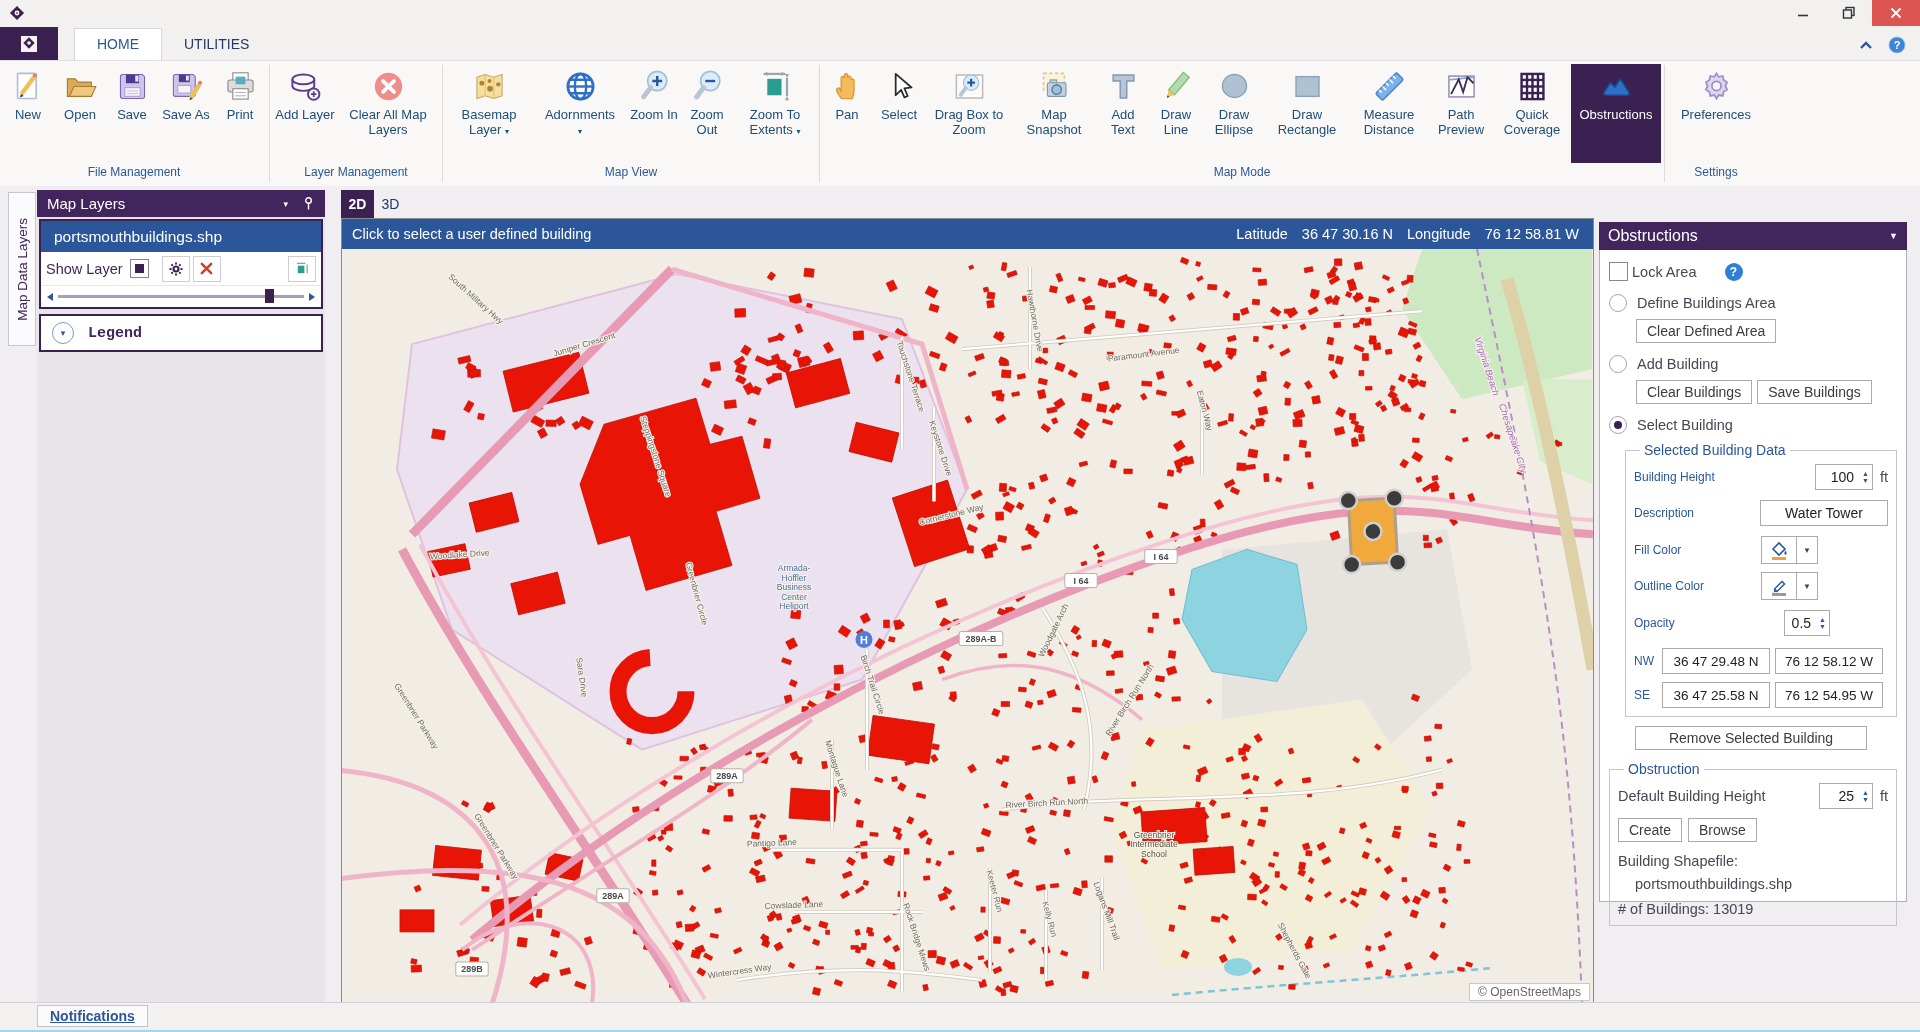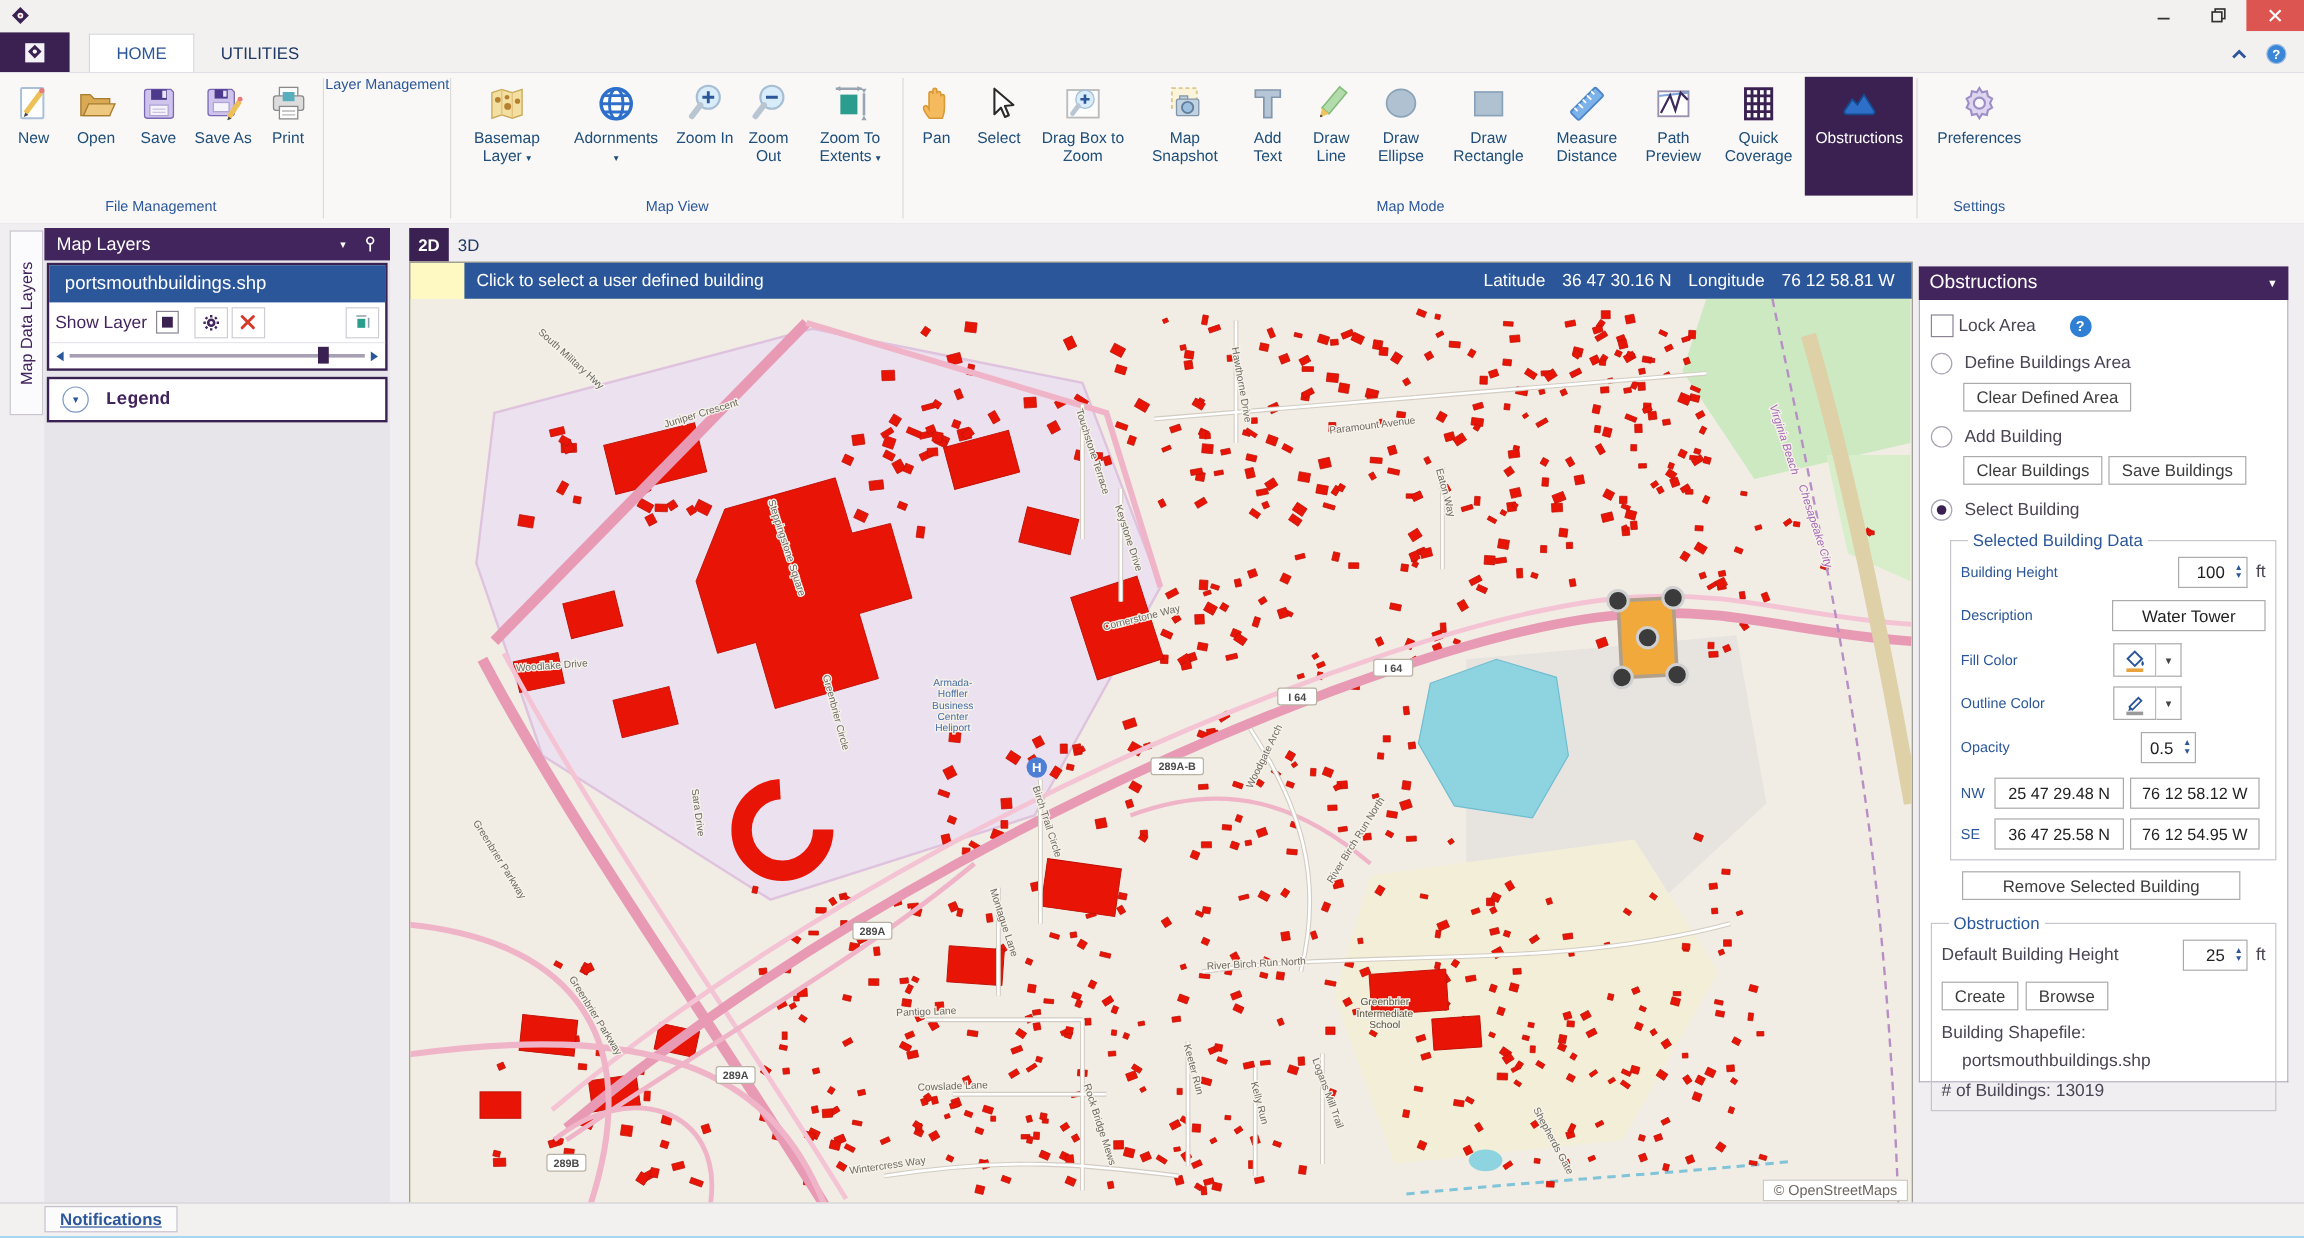--- a/index.html
+++ b/index.html
@@ -55,21 +55,21 @@
   .sthumb{position:absolute;top:-6px;left:84%;width:9px;height:14px;background:#3a2152;}
   #legendbox{margin:5px 2px 0;border:2px solid #3a2152;background:#fff;height:34px;display:flex;align-items:center;}
   .circ-caret{width:20px;height:20px;border:1px solid #7f9ac4;border-radius:50%;margin-left:11px;
               display:flex;align-items:center;justify-content:center;color:#2b579a;font-size:9px;}
   #legendbox .txt{margin-left:14px;font-weight:bold;font-size:15px;color:#43255d;font-family:Liberation Mono, monospace;}
   
   #mapwrap{position:absolute;left:341px;top:4px;width:1253px;height:815px;}
   #maptabs{height:28px;display:flex;}
   .mtab{width:33px;display:flex;align-items:center;justify-content:center;font-size:14px;color:#1f3864;}
   .mtab.active{background:#3a2152;color:#fff;font-weight:bold;}
-  #mapframe{position:absolute;top:28px;left:0;right:0;bottom:0;border:1px solid #8a8a8a;background:#fef9c3;padding-left:45px;}
+  #mapframe{position:absolute;top:28px;left:0;right:0;bottom:0;border:1px solid #8a8a8a;background:#22c55e;}
   #infobar{height:30px;background:#2b579a;color:#fff;display:flex;align-items:center;font-size:14.5px;padding:0 10px;}
   #infobar .coords{margin-left:auto;display:flex;gap:14px;margin-right:4px;}
   #mapcanvas{position:absolute;top:30px;left:0;right:0;bottom:0;}
   #map-svg{display:block;width:100%;height:100%;}
   #map-svg text{font-family:"Liberation Sans",sans-serif;}
   #attribution{position:absolute;right:3px;bottom:3px;background:#fff;border:1px solid #ccc7c0;color:#6b6560;
                font-size:12px;padding:1px 8px;}
   
   #rightpanel{position:absolute;left:1599px;top:36px;width:308px;}
   #ob-header{height:28px;background:#43255d;color:#fff;display:flex;align-items:center;font-size:16px;padding:0 9px;}
@@ -205,20 +205,38 @@
             <line x1="11" y1="24.5" x2="21" y2="24.5" stroke="#b5b5b5"></line>
         </svg>
         <div class="lbl">Print</div>
       </div>
     </div>
     <div class="rglabel">File Management</div>
   </div>
   <div class="rdivider"></div>
 
   <div class="rgroup">
+    <div class="rbtns">
+      <div class="rbtn" style="width:64px">
+        <svg viewBox="0 0 32 32">
+          <ellipse cx="14" cy="9.5" rx="10" ry="4.5" fill="none" stroke="#5b3d8e" stroke-width="1.8"></ellipse>
+          <path d="M4 9.5 v6 a10 4.5 0 0 0 20 0 v-6" fill="none" stroke="#5b3d8e" stroke-width="1.8"></path>
+          <circle cx="23.5" cy="23" r="5.2" fill="#fff" stroke="#5b3d8e" stroke-width="1.8"></circle>
+          <path d="M23.5 20.4 v5.2 M20.9 23 h5.2" stroke="#5b3d8e" stroke-width="1.6"></path>
+        </svg>
+        <div class="lbl">Add Layer</div>
+      </div>
+      <div class="rbtn" style="width:102px">
+        <svg viewBox="0 0 32 32">
+          <circle cx="16" cy="16" r="12.5" fill="#ef8c8c"></circle>
+          <path d="M11 11 L21 21 M21 11 L11 21" stroke="#fff" stroke-width="3.5" stroke-linecap="round"></path>
+        </svg>
+        <div class="lbl">Clear All Map Layers</div>
+      </div>
+    </div>
     <div class="rglabel">Layer Management</div>
   </div>
   <div class="rdivider"></div>
 
   <div class="rgroup">
     <div class="rbtns">
       <div class="rbtn" style="width:86px">
         <svg viewBox="0 0 32 32">
           <path d="M4.5 7.5 l7.5-2.5 8 2.5 7.5-2.5 v19.5 l-7.5 2.5 -8-2.5 -7.5 2.5 z" fill="#f3dfa0" stroke="#c9a85a"></path>
           <path d="M12 5 v19.5 M20 7.5 v19.5" stroke="#e0c27c"></path>
@@ -1454,21 +1472,21 @@
           <span class="spin" style="margin-right:58px">
             <span class="val" style="width:26px">0.5</span>
             <span class="arrows">
                 <span>▲</span>
                 <span>▼</span>
               </span>
           </span>
         </div>
         <div class="row" style="margin-top:12px">
           <span class="flabel" style="width:28px">NW</span>
-          <span class="tfield" style="width:106px;font-size:13.5px">25 47 29.48 N</span>
+          <span class="tfield" style="width:106px;font-size:13.5px">36 47 29.48 N</span>
           <span class="tfield" style="width:106px;font-size:13.5px;margin-left:5px">76 12 58.12 W</span>
         </div>
         <div class="row" style="margin-top:8px">
           <span class="flabel" style="width:28px">SE</span>
           <span class="tfield" style="width:106px;font-size:13.5px">36 47 25.58 N</span>
           <span class="tfield" style="width:106px;font-size:13.5px;margin-left:5px">76 12 54.95 W</span>
         </div>
       </fieldset>
 
       <div style="margin:9px 0 0 26px">

